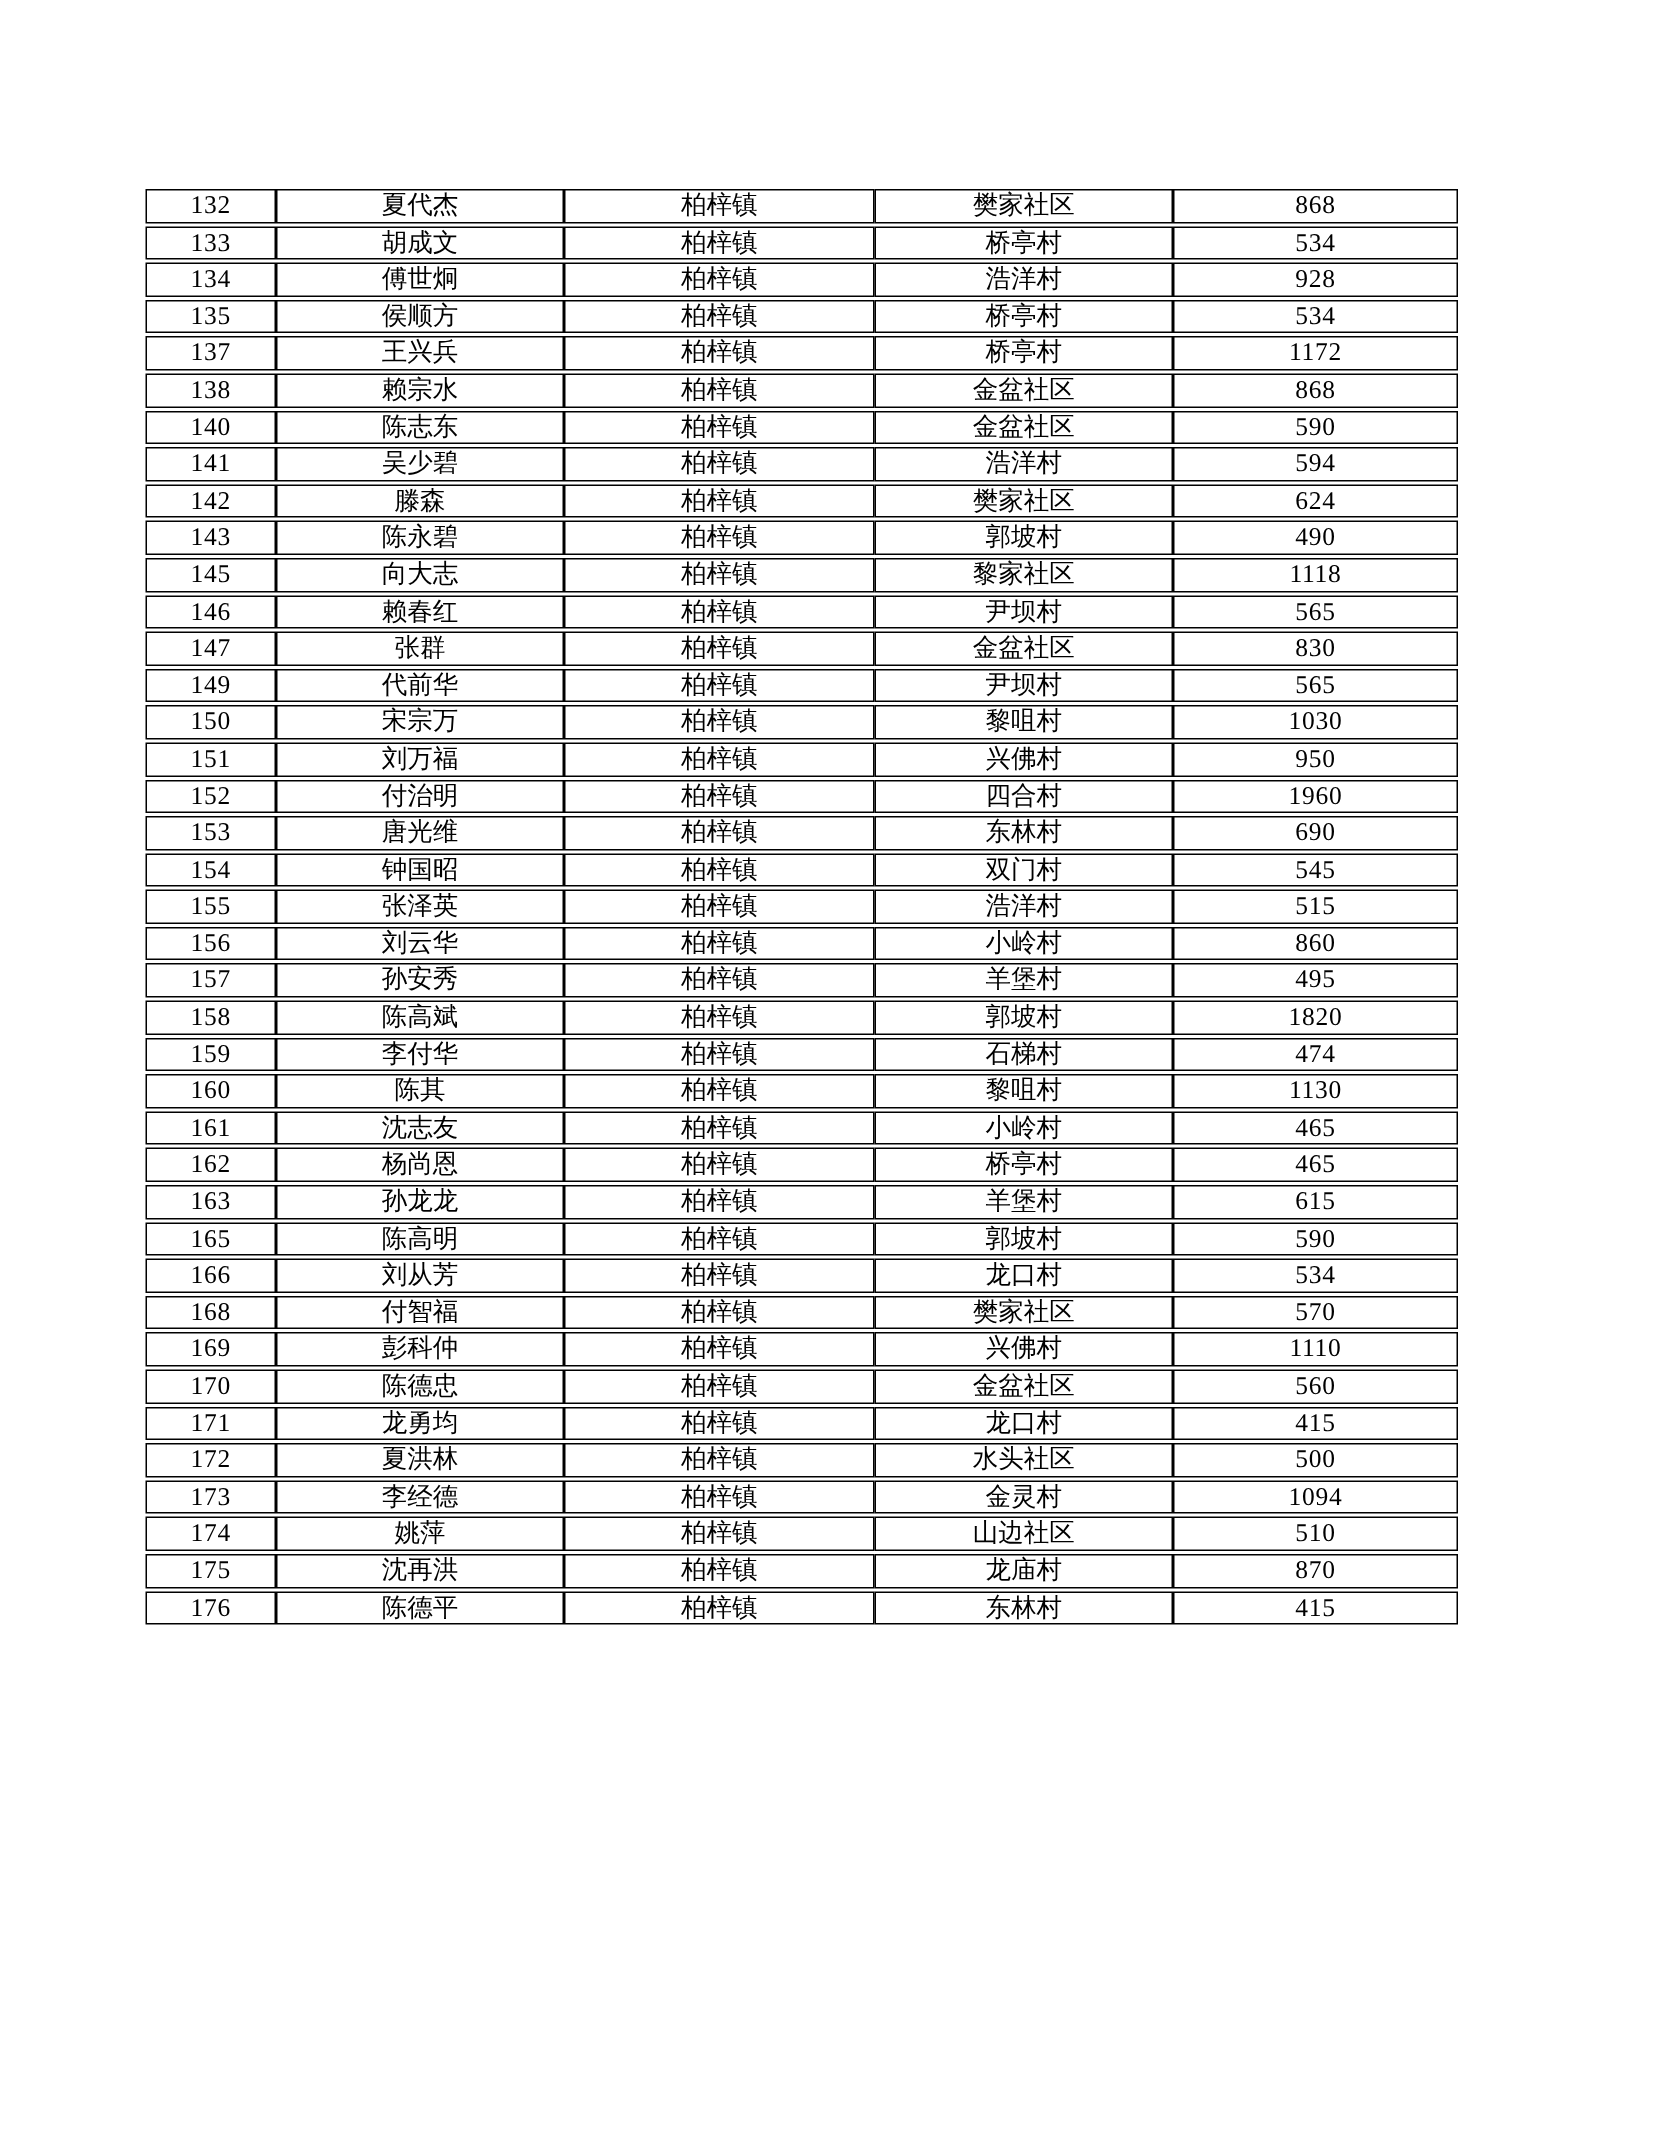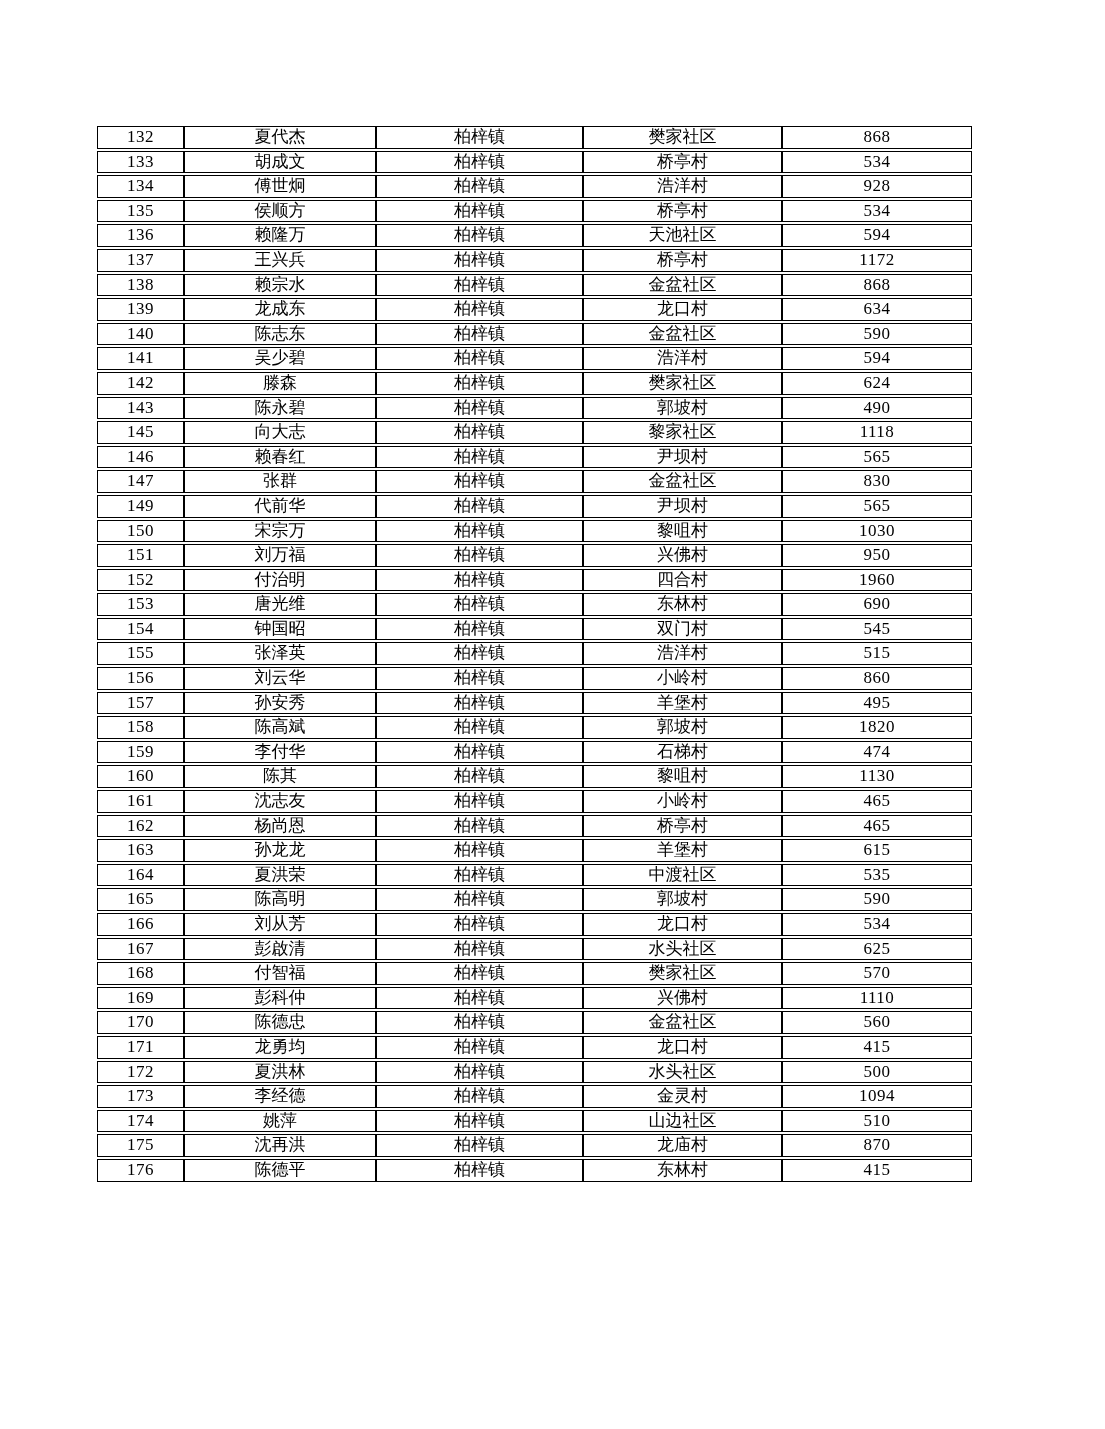--- a/index.html
+++ b/index.html
@@ -87,48 +87,34 @@
             <td class="num">928</td>
           </tr>
           <tr>
             <td class="num">135</td>
             <td class="cjk">侯顺方</td>
             <td class="cjk">柏梓镇</td>
             <td class="cjk">桥亭村</td>
             <td class="num">534</td>
           </tr>
           <tr>
-            <td class="num">136</td>
-            <td class="cjk">赖隆万</td>
-            <td class="cjk">柏梓镇</td>
-            <td class="cjk">天池社区</td>
-            <td class="num">594</td>
-          </tr>
-          <tr>
             <td class="num">137</td>
             <td class="cjk">王兴兵</td>
             <td class="cjk">柏梓镇</td>
             <td class="cjk">桥亭村</td>
             <td class="num">1172</td>
           </tr>
           <tr>
             <td class="num">138</td>
             <td class="cjk">赖宗水</td>
             <td class="cjk">柏梓镇</td>
             <td class="cjk">金盆社区</td>
             <td class="num">868</td>
           </tr>
           <tr>
-            <td class="num">139</td>
-            <td class="cjk">龙成东</td>
-            <td class="cjk">柏梓镇</td>
-            <td class="cjk">龙口村</td>
-            <td class="num">634</td>
-          </tr>
-          <tr>
             <td class="num">140</td>
             <td class="cjk">陈志东</td>
             <td class="cjk">柏梓镇</td>
             <td class="cjk">金盆社区</td>
             <td class="num">590</td>
           </tr>
           <tr>
             <td class="num">141</td>
             <td class="cjk">吴少碧</td>
             <td class="cjk">柏梓镇</td>
@@ -269,46 +255,32 @@
             <td class="num">465</td>
           </tr>
           <tr>
             <td class="num">163</td>
             <td class="cjk">孙龙龙</td>
             <td class="cjk">柏梓镇</td>
             <td class="cjk">羊堡村</td>
             <td class="num">615</td>
           </tr>
           <tr>
-            <td class="num">164</td>
-            <td class="cjk">夏洪荣</td>
-            <td class="cjk">柏梓镇</td>
-            <td class="cjk">中渡社区</td>
-            <td class="num">535</td>
-          </tr>
-          <tr>
             <td class="num">165</td>
             <td class="cjk">陈高明</td>
             <td class="cjk">柏梓镇</td>
             <td class="cjk">郭坡村</td>
             <td class="num">590</td>
           </tr>
           <tr>
             <td class="num">166</td>
             <td class="cjk">刘从芳</td>
             <td class="cjk">柏梓镇</td>
             <td class="cjk">龙口村</td>
             <td class="num">534</td>
-          </tr>
-          <tr>
-            <td class="num">167</td>
-            <td class="cjk">彭啟清</td>
-            <td class="cjk">柏梓镇</td>
-            <td class="cjk">水头社区</td>
-            <td class="num">625</td>
           </tr>
           <tr>
             <td class="num">168</td>
             <td class="cjk">付智福</td>
             <td class="cjk">柏梓镇</td>
             <td class="cjk">樊家社区</td>
             <td class="num">570</td>
           </tr>
           <tr>
             <td class="num">169</td>

